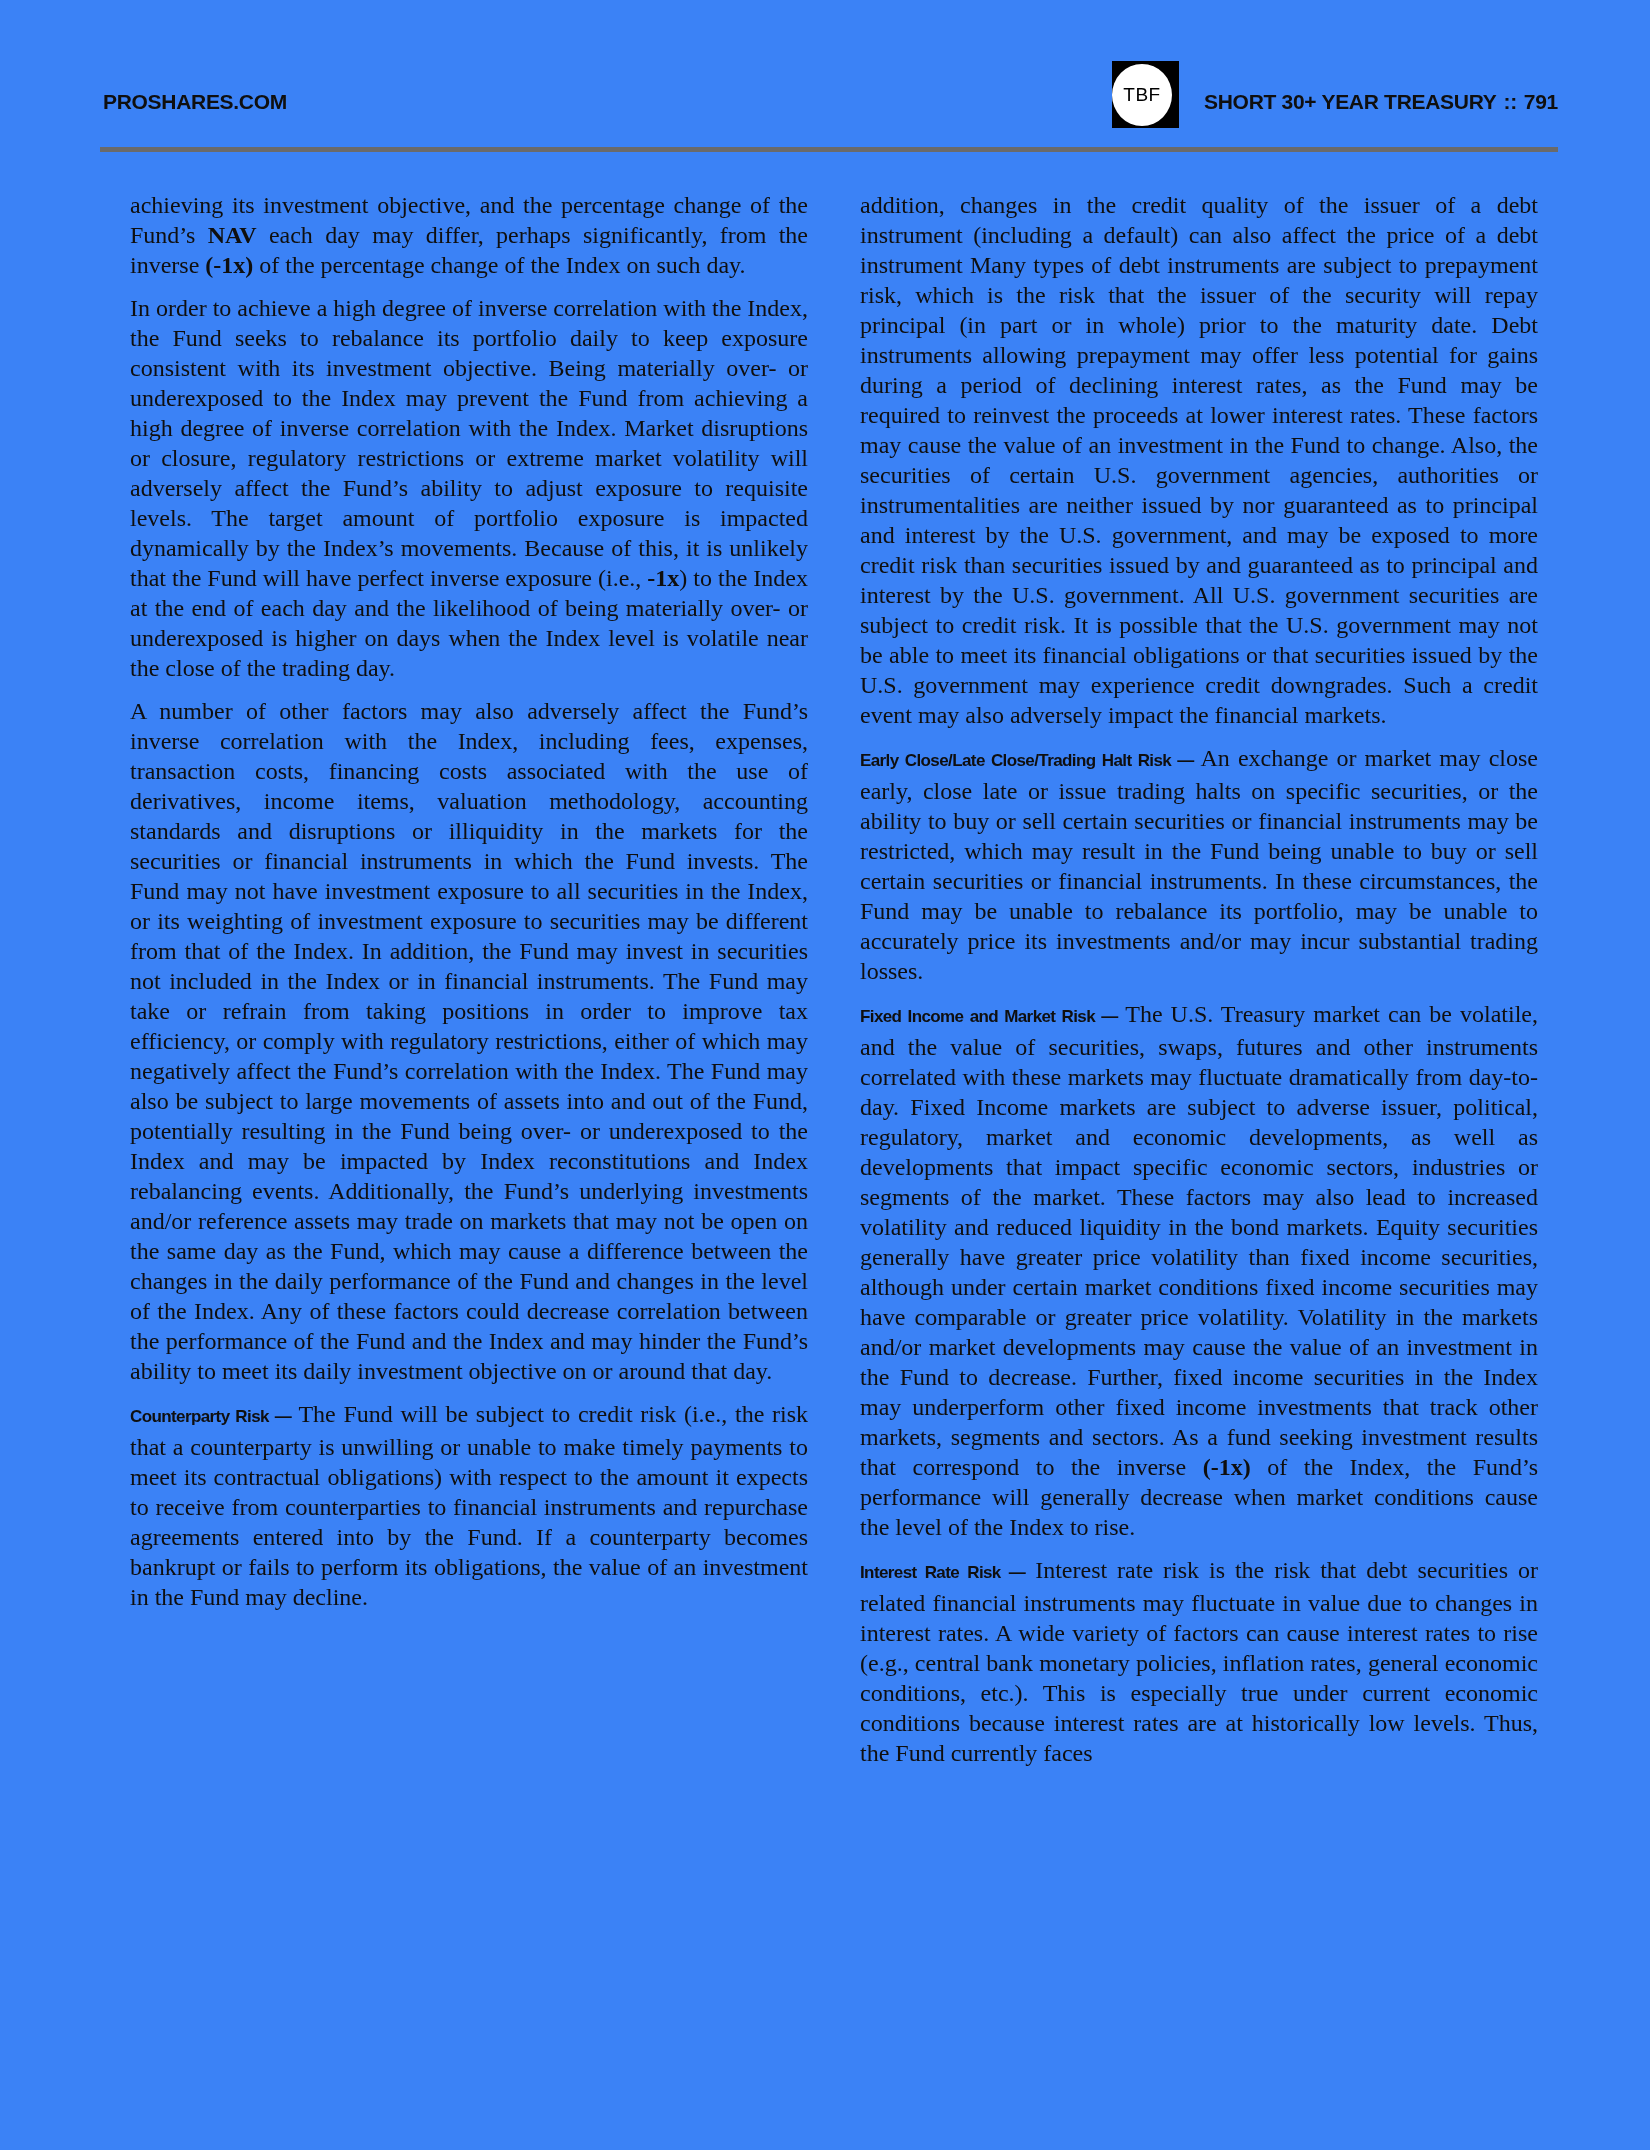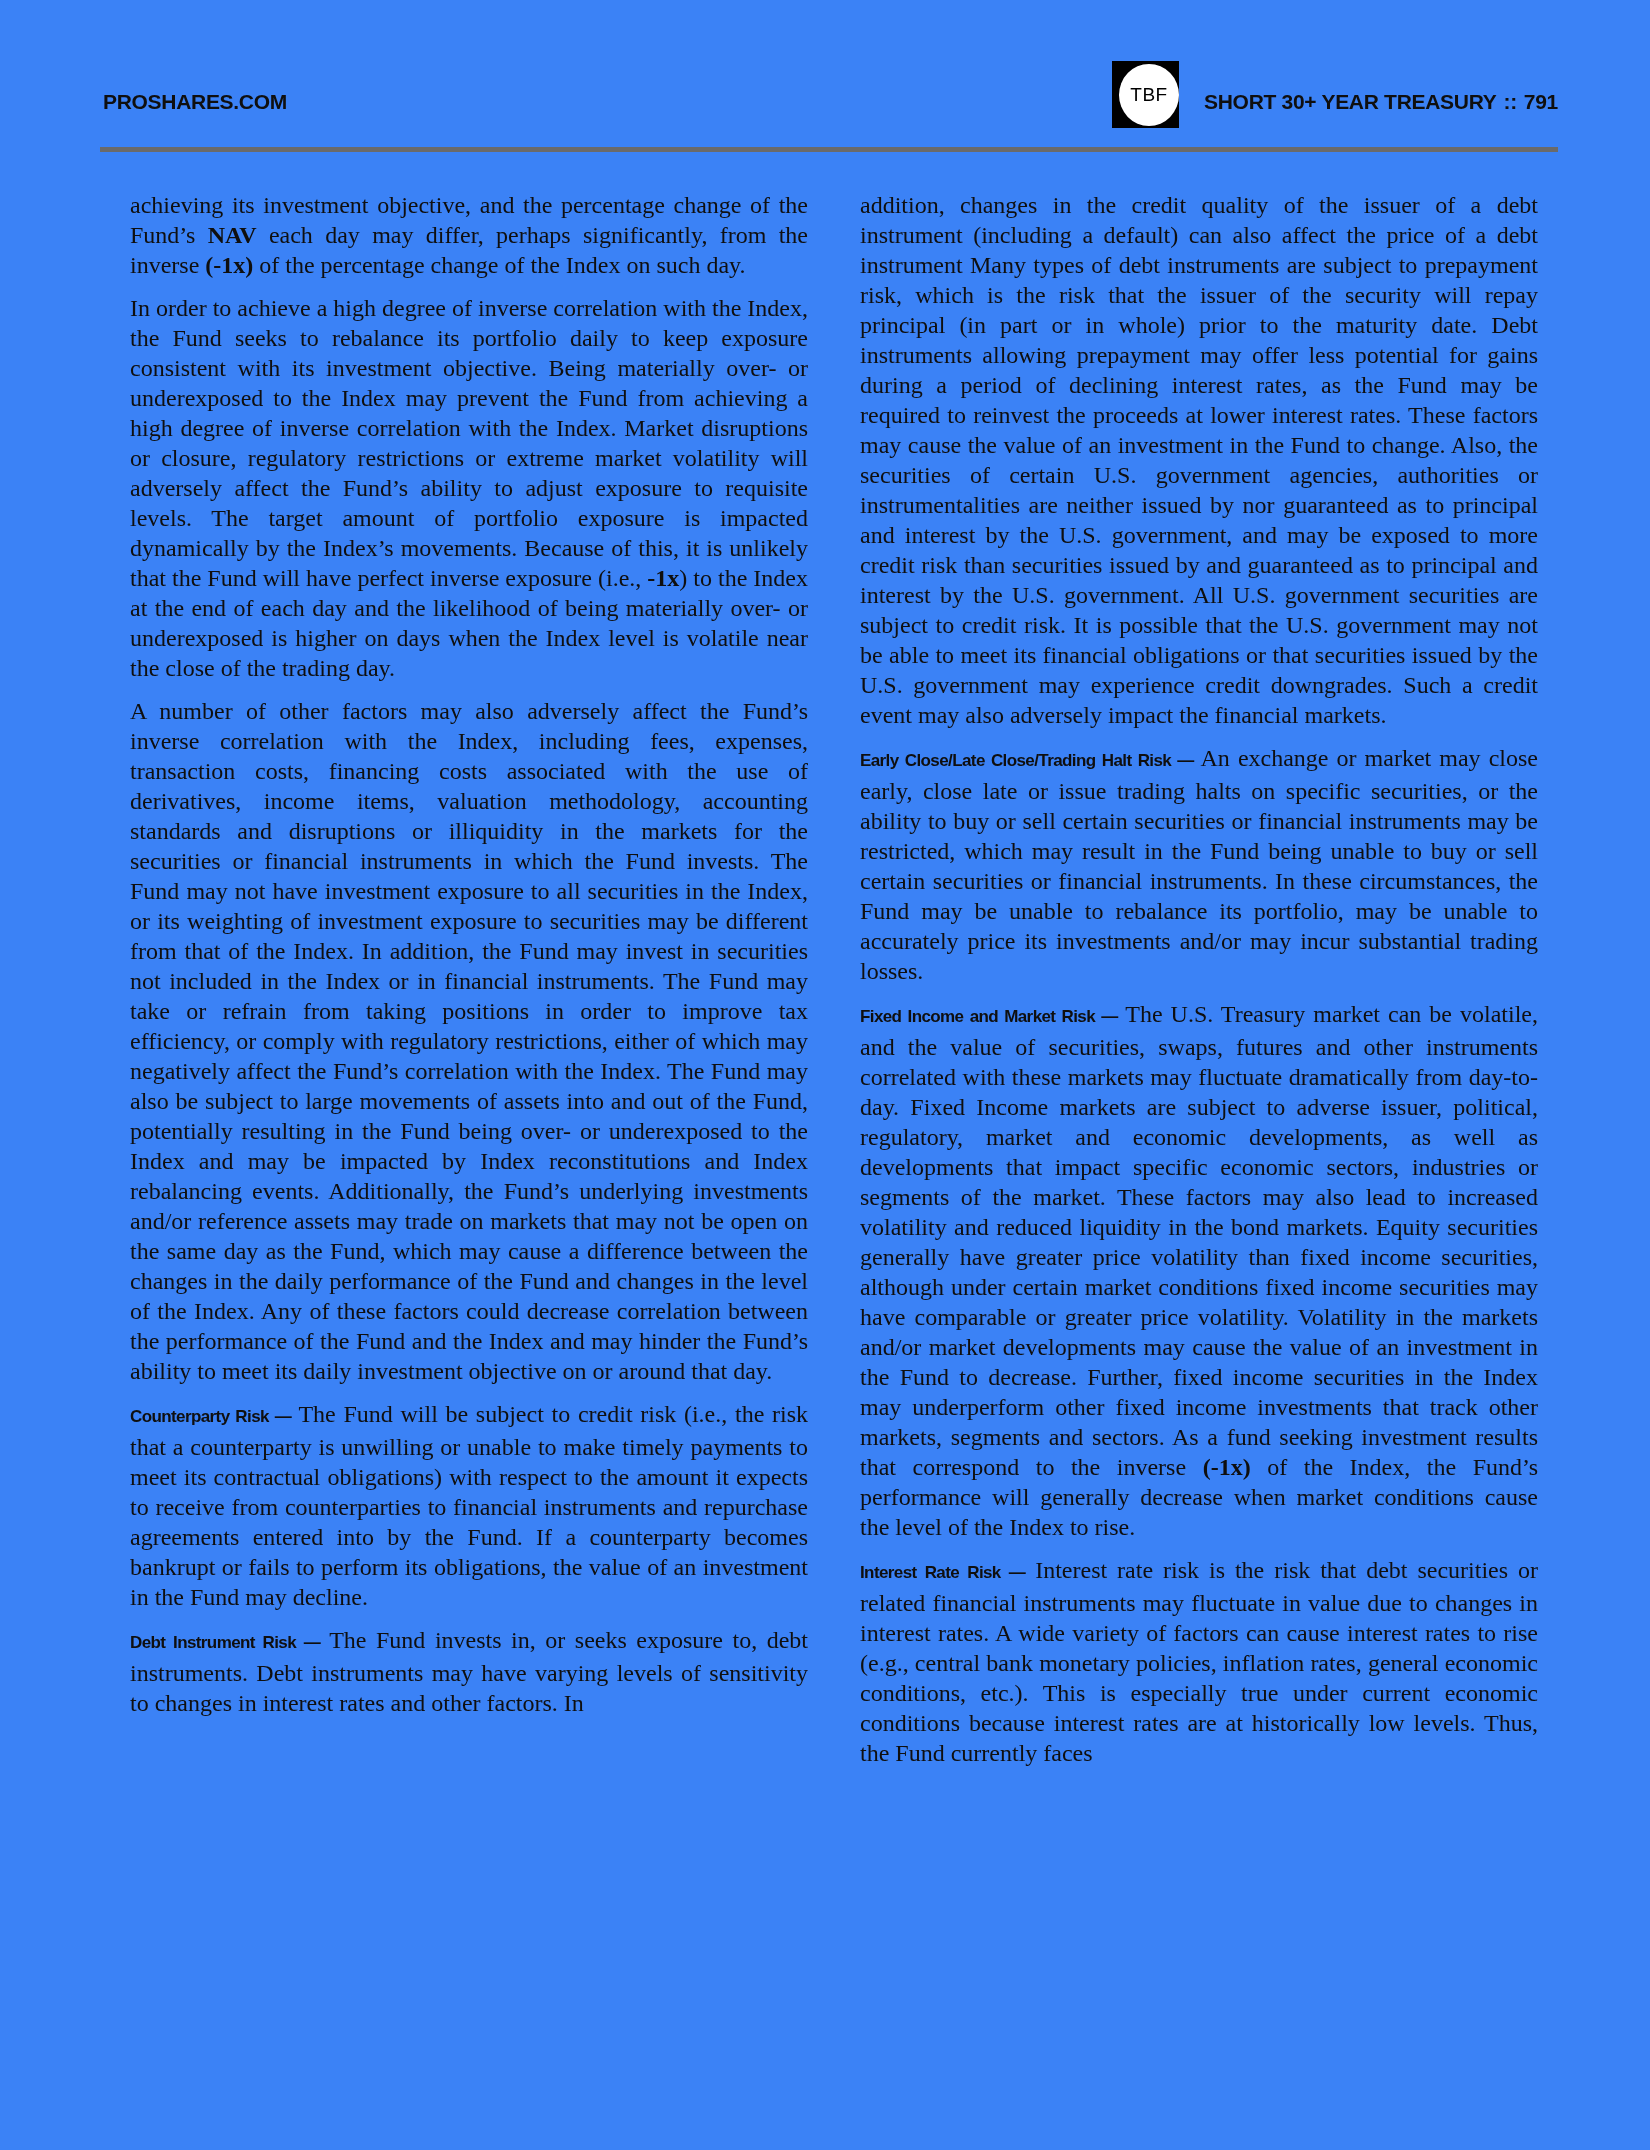--- a/index.html
+++ b/index.html
@@ -13,21 +13,21 @@
   }
   
   .brand{
     position:absolute;left:103px;top:90px;
     font-family:"Liberation Sans","DejaVu Sans",sans-serif;
     font-weight:700;font-size:21px;letter-spacing:-0.3px;
   }
   .ticker-logo{
     position:absolute;left:1112px;top:61px;
     width:67px;height:67px;background:#000;
-    display:flex;align-items:center;justify-content:flex-end;
+    display:flex;align-items:center;justify-content:flex-start;
   }
   .ticker-circle{
     width:60px;height:62px;background:#fff;border-radius:50%;
     display:flex;align-items:center;justify-content:center;
   }
   .ticker-circle span{
     font-family:"Liberation Sans","DejaVu Sans",sans-serif;
     font-size:19px;font-weight:400;letter-spacing:0.5px;color:#000;
   }
   .fund-title{
@@ -76,21 +76,20 @@
     <span>SHORT 30+ YEAR TREASURY</span><span class="sep">::</span><span>791</span>
   </div>
 
   <div class="rule"></div>
 
   <div class="col col1">
       <div class="para"><span>achieving its investment objective, and the percentage change of the Fund’s </span><span class="bold">NAV</span><span> each day may differ, perhaps significantly, from the inverse </span><span class="bold">(-1x)</span><span> of the percentage change of the Index on such day.</span></div>
       <div class="para"><span>In order to achieve a high degree of inverse correlation with the Index, the Fund seeks to rebalance its portfolio daily to keep exposure consistent with its investment objective. Being materially over- or underexposed to the Index may prevent the Fund from achieving a high degree of inverse correlation with the Index. Market disruptions or closure, regulatory restrictions or extreme market volatility will adversely affect the Fund’s ability to adjust exposure to requisite levels. The target amount of portfolio exposure is impacted dynamically by the Index’s movements. Because of this, it is unlikely that the Fund will have perfect inverse exposure (i.e., </span><span class="bold">-1x</span><span>) to the Index at the end of each day and the likelihood of being materially over- or underexposed is higher on days when the Index level is volatile near the close of the trading day.</span></div>
       <div class="para"><span>A number of other factors may also adversely affect the Fund’s inverse correlation with the Index, including fees, expenses, transaction costs, financing costs associated with the use of derivatives, income items, valuation methodology, accounting standards and disruptions or illiquidity in the markets for the securities or financial instruments in which the Fund invests. The Fund may not have investment exposure to all securities in the Index, or its weighting of investment exposure to securities may be different from that of the Index. In addition, the Fund may invest in securities not included in the Index or in financial instruments. The Fund may take or refrain from taking positions in order to improve tax efficiency, or comply with regulatory restrictions, either of which may negatively affect the Fund’s correlation with the Index. The Fund may also be subject to large movements of assets into and out of the Fund, potentially resulting in the Fund being over- or underexposed to the Index and may be impacted by Index reconstitutions and Index rebalancing events. Additionally, the Fund’s underlying investments and/or reference assets may trade on markets that may not be open on the same day as the Fund, which may cause a difference between the changes in the daily performance of the Fund and changes in the level of the Index. Any of these factors could decrease correlation between the performance of the Fund and the Index and may hinder the Fund’s ability to meet its daily investment objective on or around that day.</span></div>
       <div class="bullet"><span class="risk-heading">Counterparty Risk —</span> <span>The Fund will be subject to credit risk (i.e., the risk that a counterparty is unwilling or unable to make timely payments to meet its contractual obligations) with respect to the amount it expects to receive from counterparties to financial instruments and repurchase agreements entered into by the Fund. If a counterparty becomes bankrupt or fails to perform its obligations, the value of an investment in the Fund may decline.</span></div>
-      <div class="bullet"><span class="risk-heading">Debt Instrument Risk —</span> <span>The Fund invests in, or seeks exposure to, debt instruments. Debt instruments may have varying levels of sensitivity to changes in interest rates and other factors. In</span></div>
     </div>
 
   <div class="col col2">
       <div class="para"><span>addition, changes in the credit quality of the issuer of a debt instrument (including a default) can also affect the price of a debt instrument Many types of debt instruments are subject to prepayment risk, which is the risk that the issuer of the security will repay principal (in part or in whole) prior to the maturity date. Debt instruments allowing prepayment may offer less potential for gains during a period of declining interest rates, as the Fund may be required to reinvest the proceeds at lower interest rates. These factors may cause the value of an investment in the Fund to change. Also, the securities of certain U.S. government agencies, authorities or instrumentalities are neither issued by nor guaranteed as to principal and interest by the U.S. government, and may be exposed to more credit risk than securities issued by and guaranteed as to principal and interest by the U.S. government. All U.S. government securities are subject to credit risk. It is possible that the U.S. government may not be able to meet its financial obligations or that securities issued by the U.S. government may experience credit downgrades. Such a credit event may also adversely impact the financial markets.</span></div>
       <div class="bullet"><span class="risk-heading">Early Close/Late Close/Trading Halt Risk —</span> <span>An exchange or market may close early, close late or issue trading halts on specific securities, or the ability to buy or sell certain securities or financial instruments may be restricted, which may result in the Fund being unable to buy or sell certain securities or financial instruments. In these circumstances, the Fund may be unable to rebalance its portfolio, may be unable to accurately price its investments and/or may incur substantial trading losses.</span></div>
       <div class="bullet"><span class="risk-heading">Fixed Income and Market Risk —</span> <span>The U.S. Treasury market can be volatile, and the value of securities, swaps, futures and other instruments correlated with these markets may fluctuate dramatically from day-to-day. Fixed Income markets are subject to adverse issuer, political, regulatory, market and economic developments, as well as developments that impact specific economic sectors, industries or segments of the market. These factors may also lead to increased volatility and reduced liquidity in the bond markets. Equity securities generally have greater price volatility than fixed income securities, although under certain market conditions fixed income securities may have comparable or greater price volatility. Volatility in the markets and/or market developments may cause the value of an investment in the Fund to decrease. Further, fixed income securities in the Index may underperform other fixed income investments that track other markets, segments and sectors. As a fund seeking investment results that correspond to the inverse </span><span class="bold">(-1x)</span><span> of the Index, the Fund’s performance will generally decrease when market conditions cause the level of the Index to rise.</span></div>
       <div class="bullet"><span class="risk-heading">Interest Rate Risk —</span> <span>Interest rate risk is the risk that debt securities or related financial instruments may fluctuate in value due to changes in interest rates. A wide variety of factors can cause interest rates to rise (e.g., central bank monetary policies, inflation rates, general economic conditions, etc.). This is especially true under current economic conditions because interest rates are at historically low levels. Thus, the Fund currently faces</span></div>
     </div>
 
 </div>

